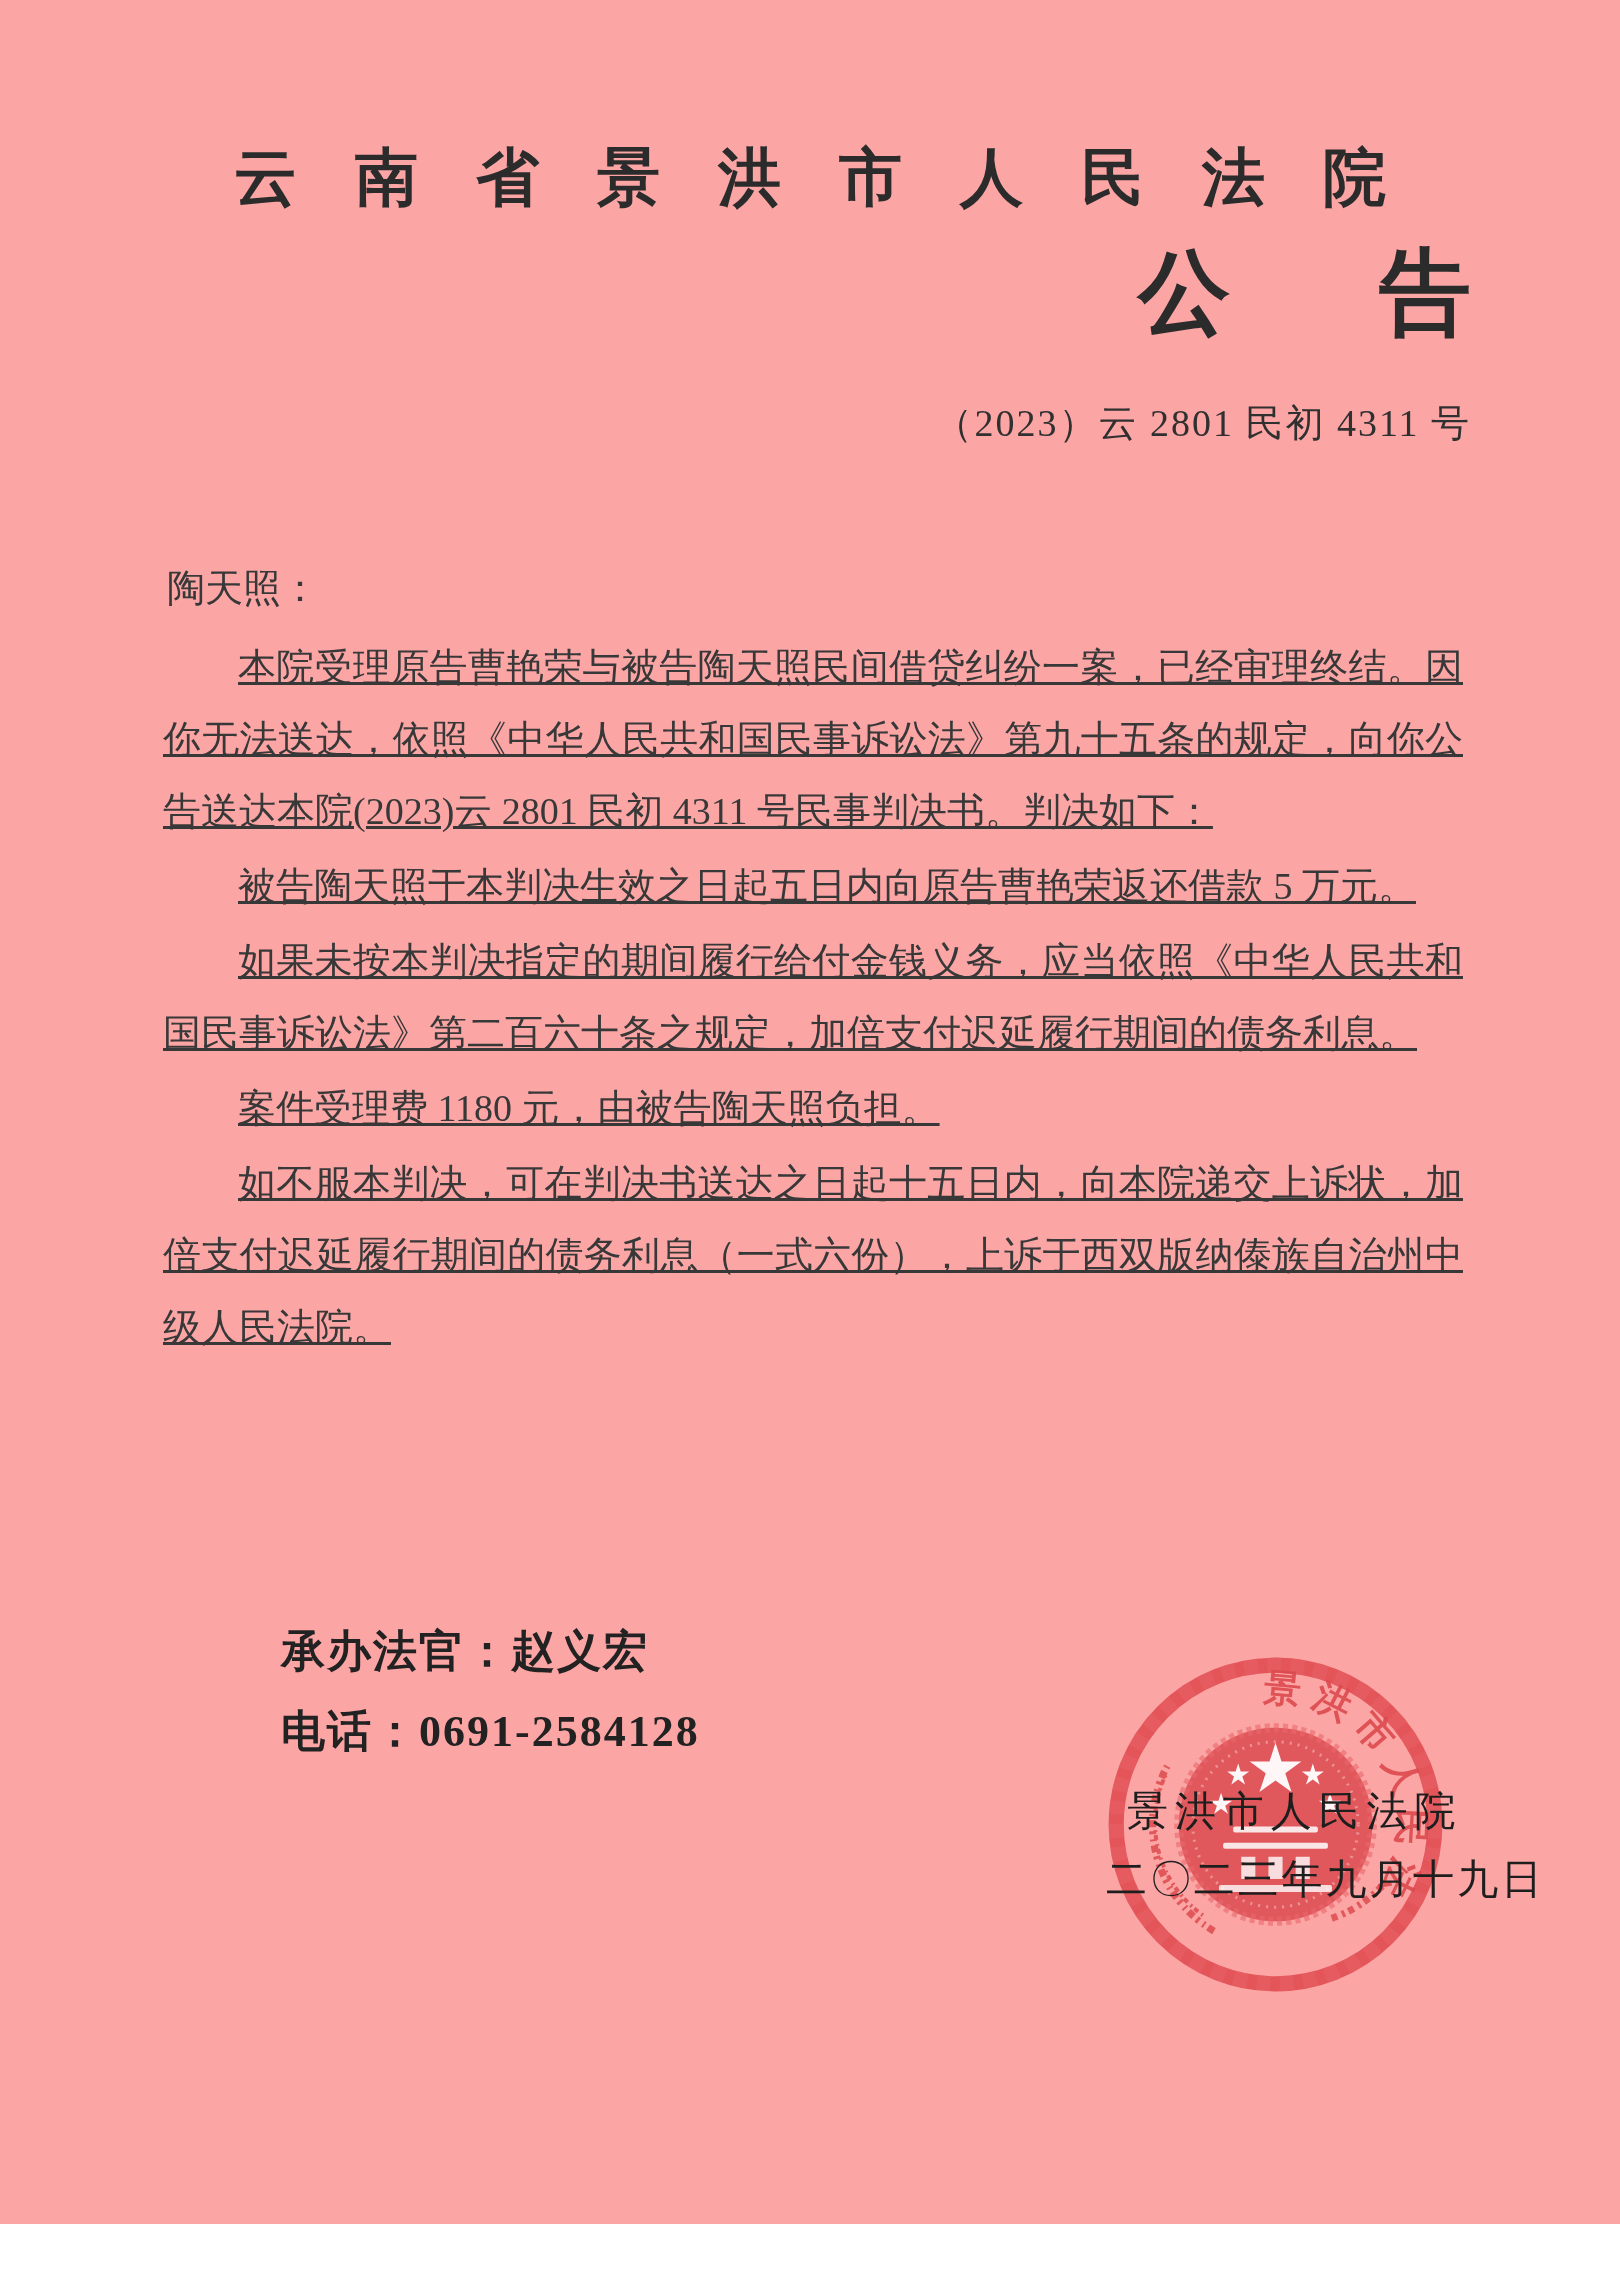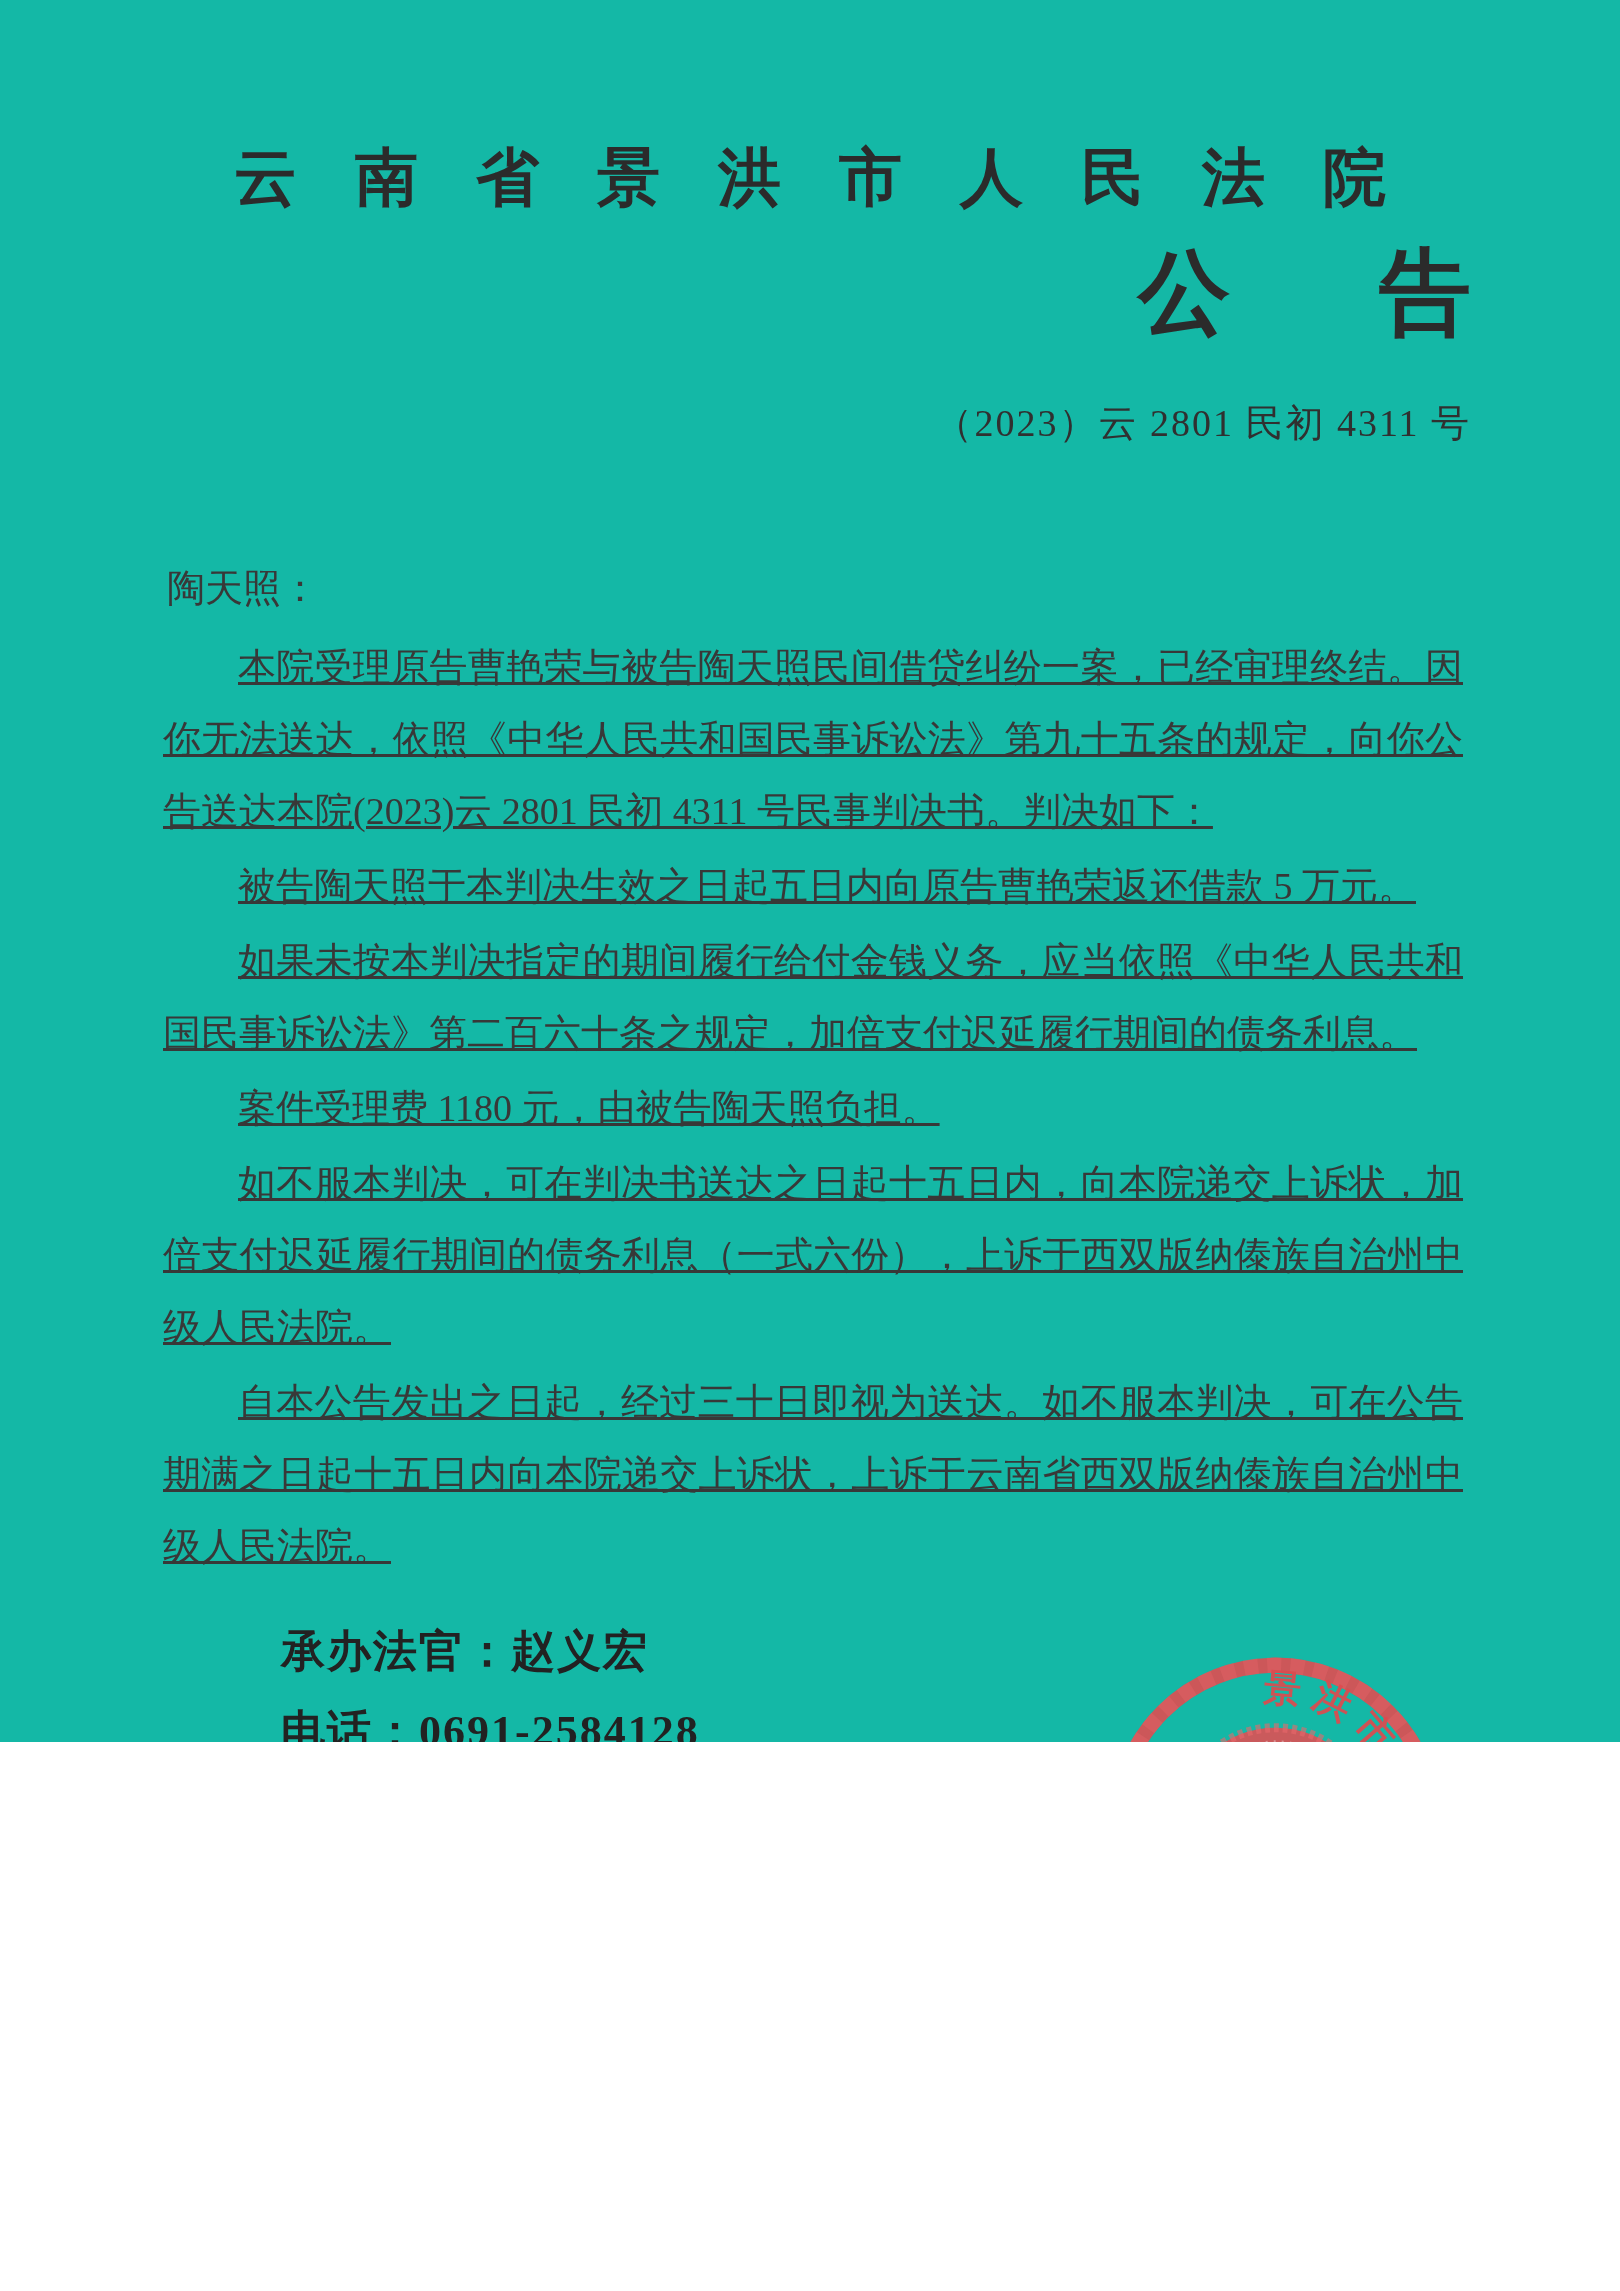--- a/index.html
+++ b/index.html
@@ -1,19 +1,19 @@
 <!DOCTYPE html>
 <html><head>
 <meta charset="utf-8">
 <style>
   html,body{margin:0;padding:0;background:#ffffff;}
   .page{
     position:relative;
-    width:1620px;height:1742px;
-    background:#14b8a6;
+    width:1620px;height:2224px;
+    background:#fca5a5;
     overflow:hidden;
     font-family:"Liberation Serif","DejaVu Serif",serif;
     color:#353535;
   }
   .court-name{
     position:absolute;top:135px;left:0;width:100%;
     text-align:center;
     font-size:63px;font-weight:700;color:#2b2b2b;
     letter-spacing:58px;text-indent:58px;
     white-space:nowrap;
@@ -76,21 +76,20 @@
   <div class="case-number">（2023）云 2801 民初 4311 号</div>
 
   <div class="body-text">
     <p class="salutation">陶天照：</p>
     <div id="paras">
         <p class="para">本院受理原告曹艳荣与被告陶天照民间借贷纠纷一案，已经审理终结。因你无法送达，依照《中华人民共和国民事诉讼法》第九十五条的规定，向你公告送达本院(2023)云 2801 民初 4311 号民事判决书。判决如下：</p>
         <p class="para">被告陶天照于本判决生效之日起五日内向原告曹艳荣返还借款 5 万元。</p>
         <p class="para">如果未按本判决指定的期间履行给付金钱义务，应当依照《中华人民共和国民事诉讼法》第二百六十条之规定，加倍支付迟延履行期间的债务利息。</p>
         <p class="para">案件受理费 1180 元，由被告陶天照负担。</p>
         <p class="para">如不服本判决，可在判决书送达之日起十五日内，向本院递交上诉状，加倍支付迟延履行期间的债务利息（一式六份），上诉于西双版纳傣族自治州中级人民法院。</p>
-        <p class="para">自本公告发出之日起，经过三十日即视为送达。如不服本判决，可在公告期满之日起十五日内向本院递交上诉状，上诉于云南省西双版纳傣族自治州中级人民法院。</p>
       </div>
   </div>
 
   <div class="contact-block">
     <p class="contact-line">承办法官：赵义宏</p>
     <p class="contact-line">电话：0691-2584128</p>
   </div>
 
   <div class="seal-wrap">
     <svg width="363" height="363" viewBox="0 0 360 360">

